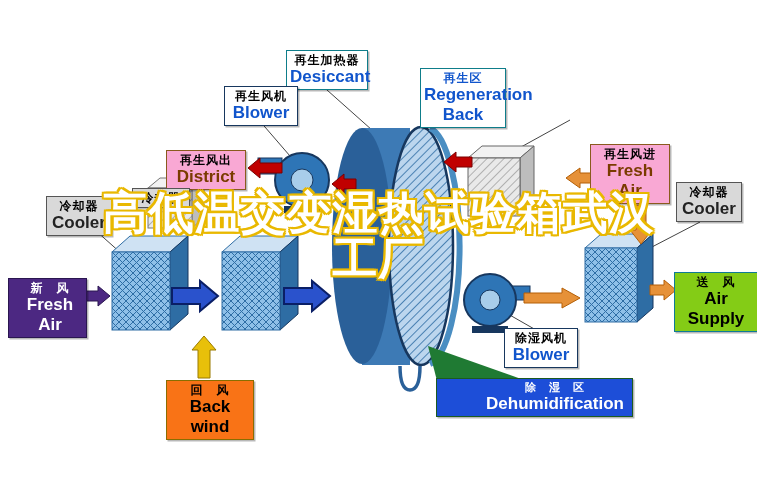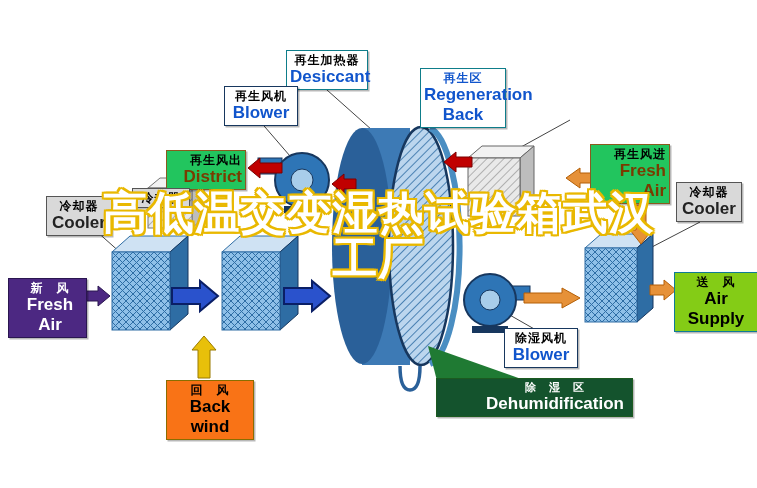--- a/index.html
+++ b/index.html
@@ -13,31 +13,31 @@
     position:absolute;border:1px solid #17375e;background:#fff;text-align:center;
     font-weight:bold;font-size:12px;line-height:1.18;padding:2px 3px;
     box-shadow:1.5px 1.5px 0 rgba(0,0,0,.28);z-index:5;
   }
   .lbl .zh{color:#000;letter-spacing:1px;white-space:nowrap;}
   .lbl .en{color:#1155cc;font-size:17px;letter-spacing:0;}
   .lbl.teal{border-color:#0e7d8a;}
   .lbl.bluezh .zh{color:#1155cc;}
   .lbl.plain{border-color:#777;}
   .lbl.plain .en{color:#333;}
-  .lbl.tan{background:#22c55e;border-color:#8a5a1e;text-align:right;}
+  .lbl.tan{background:#f9a8d4;border-color:#8a5a1e;}
   .lbl.tan .en{color:#7a3b00;}
   .lbl.gray{background:#d9d9d9;border-color:#555;}
   .lbl.gray .en{color:#222;}
   .lbl.purple{background:#4c2882;border-color:#2a1650;padding-left:8px;}
   .lbl.purple .zh,.lbl.purple .en{color:#fff;}
   .lbl.gold{background:#f97316;border-color:#8a6d00;}
   .lbl.gold .en{color:#000;}
   .lbl.cyan{background:#84cc16;border-color:#0e7a96;}
   .lbl.cyan .en{color:#000;}
-  .lbl.green{background:#14532d;border-color:#1c5a20;font-size:11px;padding-left:44px;}
+  .lbl.green{background:#1d4ed8;border-color:#1c5a20;font-size:11px;padding-left:44px;}
   .lbl.green .zh,.lbl.green .en{color:#fff;}
   
   #title-overlay{
     position:absolute;left:0;right:0;top:190px;z-index:9;text-align:center;
     font-weight:bold;font-size:45px;line-height:1.02;color:#fff;letter-spacing:1px;
     text-shadow:
       -2px -2px 0 #e9b800, 2px -2px 0 #e9b800,
       -2px  2px 0 #e9b800, 2px  2px 0 #e9b800,
       -2px  0   0 #e9b800, 2px  0   0 #e9b800,
        0   -2px 0 #e9b800, 0    2px 0 #e9b800;

